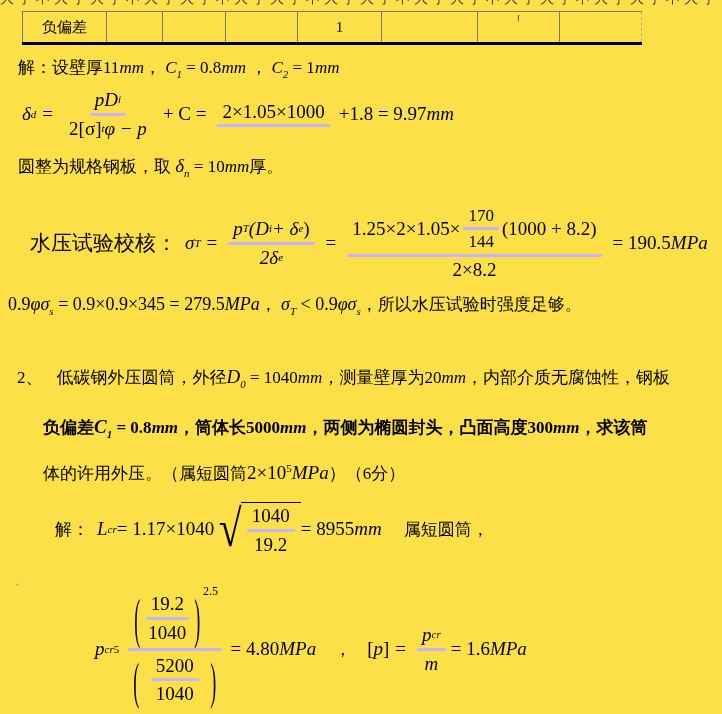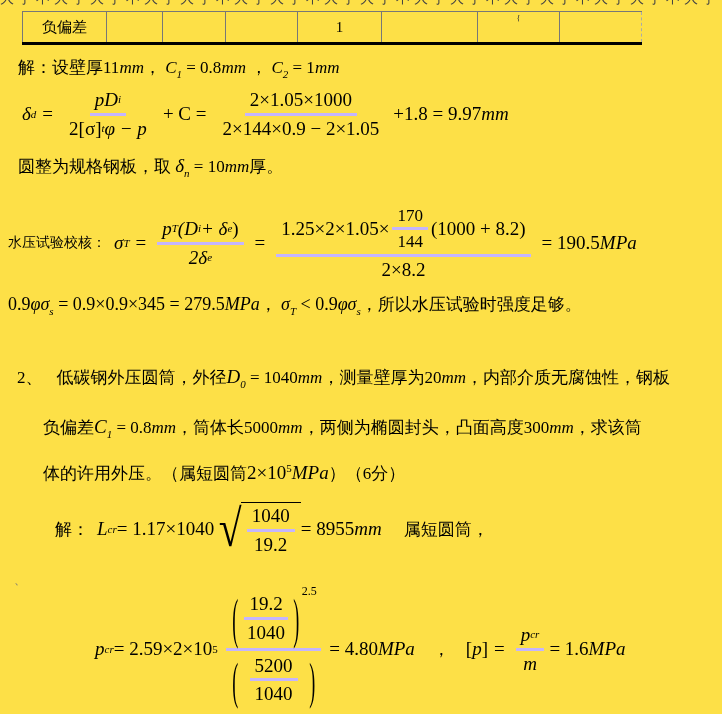--- a/index.html
+++ b/index.html
@@ -73,33 +73,32 @@
         </span>
       <span class="den row">
           <span>2[σ]</span>
           <span class="sp it">t</span>
           <span class="it">φ − p</span>
         </span>
     </span>
     <span style="margin:0 6px;">+ C =</span>
     <span class="frac">
       <span class="num">2×1.05×1000</span>
-      <span class="den">2×144×0.9 − 2×1.05</span>
     </span>
     <span style="margin-left:4px;">+1.8 = 9.97</span>
     <span class="it">mm</span>
   </div>
 
   <div class="line" style="left:18px;top:155px;">
     <span>圆整为规格钢板，取</span>
     <span class="it math">δ</span><span class="sb">n</span><span> = 10</span><span class="it">mm</span><span>厚。</span>
   </div>
 
   <div class="mrow" style="left:8px;top:200px;height:86px;">
-    <span style="font-size:14px;margin-right:8px;">水压试验校核：</span>
+    <span style="font-size:21px;margin-right:8px;margin-left:22px;">水压试验校核：</span>
     <span class="it">σ</span>
       <span class="sb">T</span>
     <span style="margin:0 6px;">=</span>
     <span class="frac">
       <span class="num row">
           <span class="it">p</span>
           <span class="sb">T</span>
           <span class="it">(D</span>
           <span class="sb">i</span>
           <span class="it"> + δ</span>
@@ -127,21 +126,21 @@
     <span class="it">MPa</span>
   </div>
 
   <div class="line math" style="left:8px;top:293px;font-size:18px;">
     <span>0.9</span><span class="it">φσ</span><span class="sb">s</span><span> = 0.9×0.9×345 = 279.5</span><span class="it">MPa</span><span style="font-size:17px;">，  </span><span class="it">σ</span><span class="sb">T</span><span> &lt; 0.9</span><span class="it">φσ</span><span class="sb">s</span><span style="font-size:17px;">，所以水压试验时强度足够。</span>
   </div>
 
   <div class="line" style="left:17px;top:366px;">
     <span style="margin-right:14px;">2、</span><span>低碳钢外压圆筒，外径</span><span class="it math">D</span><span class="sb">0</span><span> = 1040</span><span class="it">mm</span><span>，测量壁厚为</span><span>20</span><span class="it">mm</span><span>，内部介质无腐蚀性，钢板</span>
   </div>
-  <div class="line" style="left:43px;top:416px;">
+  <div class="line" style="left:43px;top:416px;font-weight:bold;">
     <span>负偏差</span><span class="it math">C</span><span class="sb">1</span><span> = 0.8</span><span class="it">mm</span><span>，筒体长</span><span>5000</span><span class="it">mm</span><span>，两侧为椭圆封头，凸面高度</span><span>300</span><span class="it">mm</span><span>，求该筒</span>
   </div>
   <div class="line" style="left:43px;top:462px;">
     <span>体的许用外压。（属短圆筒</span><span class="math">2×10</span><span class="sp" style="font-style:normal;">5</span><span class="it math">MPa</span><span>）（6分）</span>
   </div>
 
   <div class="mrow" style="left:55px;top:500px;height:58px;">
     <span style="font-size:17px;margin-right:8px;">解：</span>
     <span class="it">L</span>
       <span class="sb">cr</span>
@@ -158,21 +157,20 @@
     <span> = 8955</span>
     <span class="it">mm</span>
     <span style="font-size:17px;margin-left:22px;">属短圆筒，</span>
   </div>
 
   <div class="stray" style="left:14px;top:572px;">、</div>
 
   <div class="mrow" style="left:95px;top:586px;height:126px;">
     <span class="it">p</span>
       <span class="sb">cr</span>
-    <span> = 2.59×2×10</span>
       <span class="sp">5</span>
     <span class="frac" style="margin:0 8px;">
       <span class="num row" style="padding-bottom:4px;">
         <span class="bp n">(</span>
         <span class="frac" style="margin:0 2px;">
           <span class="num">19.2</span>
           <span class="den">1040</span>
         </span>
         <span class="bp n">)</span>
         <span class="expTop">2.5</span>

